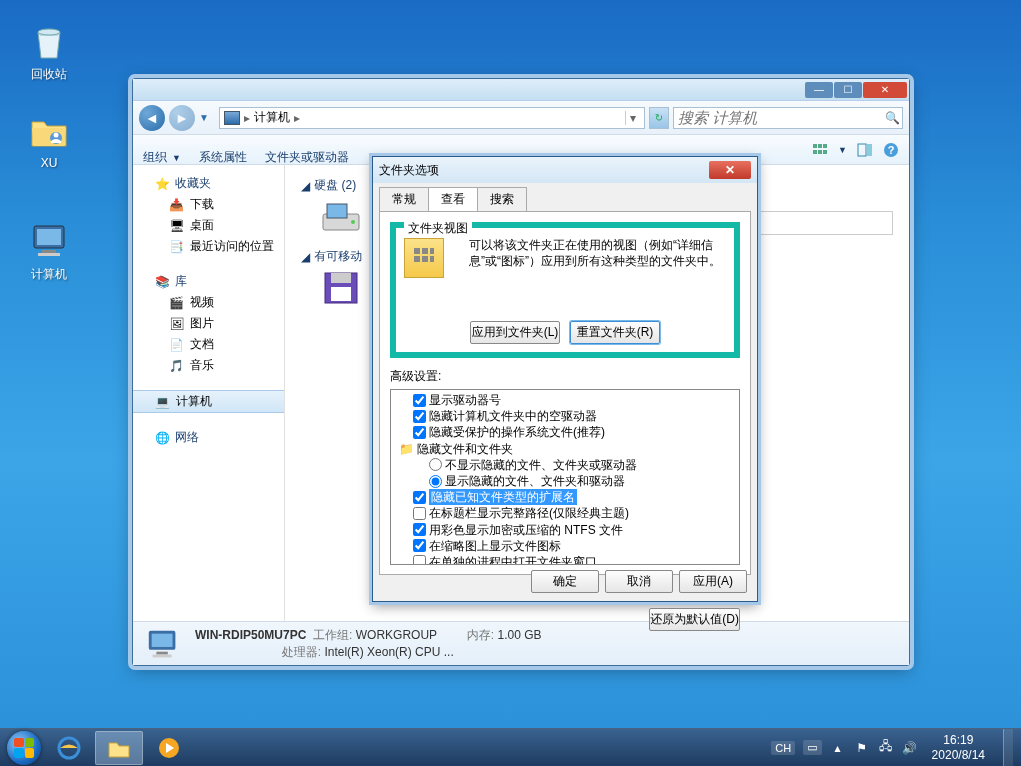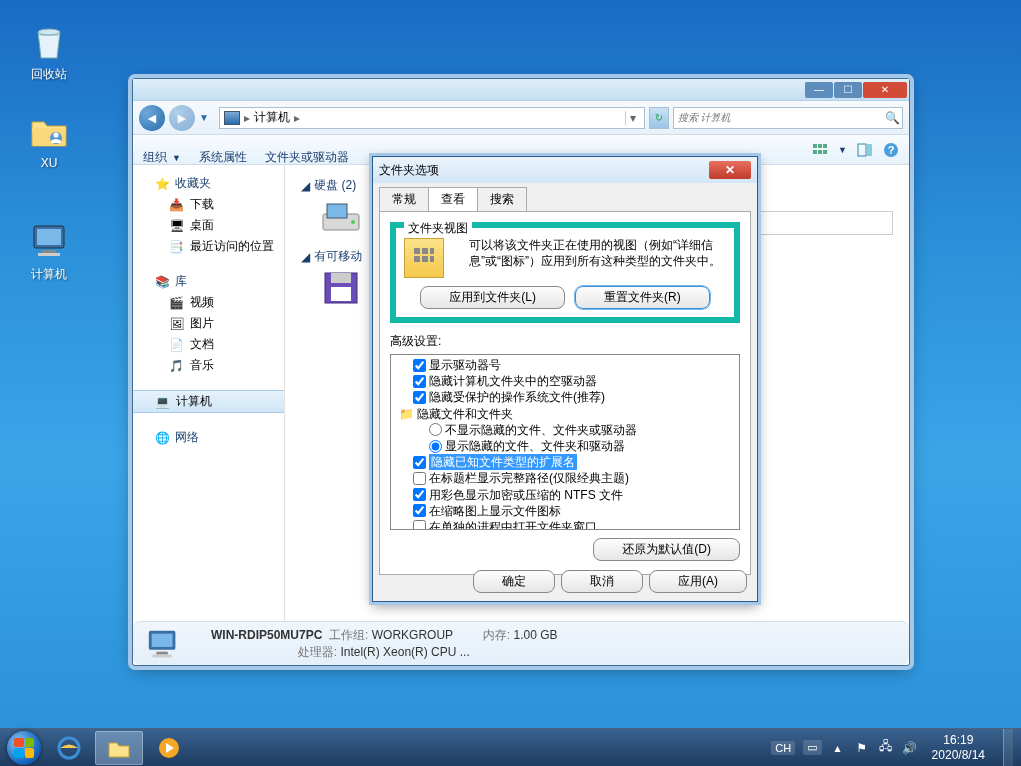--- a/index.html
+++ b/index.html
@@ -22,21 +22,21 @@
 .win-close { background: #d14b38; width: 44px; }
 
 .nav-bar { height: 34px; background: linear-gradient(180deg,#f6fafd,#e8f1fa); display: flex; align-items: center; padding: 0 6px; border-bottom: 1px solid #cfdce8; gap: 4px;}
 .nav-arrow { width: 26px; height: 26px; border-radius: 50%; background: radial-gradient(circle at 30% 30%, #6ea8d8, #2a6dab); display: flex; align-items: center; justify-content: center; color: #fff; font-size: 14px;}
 .nav-arrow.fwd { opacity: 0.5; }
 .dd-arrow { color: #2a6dab; font-size: 10px; margin-right: 6px;}
 .breadcrumb { flex: 1; height: 22px; border: 1px solid #a9bfd4; background: #fff; display: flex; align-items: center; padding: 0 4px; gap: 4px;}
 .breadcrumb .pc-mini { width: 16px; height: 14px; background: linear-gradient(#7aa9d6,#2a6dab); border: 1px solid #456;}
 .breadcrumb-arrow-btn { width: 20px; height: 22px; border: 1px solid #a9bfd4; background: linear-gradient(#c8e2f6,#9ac4e6); display: flex; align-items: center; justify-content: center; color: #2a5; font-size: 10px;}
 .search-box { width: 230px; height: 22px; border: 1px solid #a9bfd4; background: #fff; display: flex; align-items: center;}
-.search-box input { border: none; outline: none; flex: 1; padding: 0 4px; font-size: 10px; color: #737373; font-style: italic; font-family: Liberation Serif, serif;}
+.search-box input { border: none; outline: none; flex: 1; padding: 0 4px; font-size: 15px; color: #737373; font-style: italic;}
 .search-box .s-icon { width: 18px; text-align: center; color: #6a8fb8;}
 
 .toolbar { height: 30px; background: linear-gradient(180deg,#f8fcff,#e6f2fb); display: flex; align-items: center; padding: 0 10px; gap: 18px; border-bottom: 1px solid #cfdce8; color: #1a3e6e;}
 .tb-item { display: flex; align-items: center; gap: 5px; cursor: pointer; margin-top: 16px;}
 .tb-right { margin-left: auto; display: flex; gap: 10px; align-items: center;}
 .tb-icon { width: 16px; height: 16px; display: inline-block;}
 
 .explorer-body { display: flex; height: 456px; }
 .sidebar { width: 152px; background: #fff; border-right: 1px solid #e0e0e0; padding: 8px 0; overflow: hidden;}
 .sb-group { margin-bottom: 14px;}
@@ -44,40 +44,40 @@
 .sb-item { padding: 2px 8px 2px 36px; display: flex; align-items: center; gap: 5px; cursor: pointer;}
 .sb-item.selected { background: linear-gradient(#e6f2fb,#d0e6f7); border: 1px solid #a9cae8; border-left: none; border-right: none; padding-left: 35px;}
 .sb-icon { width: 16px; height: 16px; display: inline-flex; align-items: center; justify-content: center;}
 
 .main-pane { flex: 1; padding: 8px 16px; position: relative;}
 .section-header { color: #1a3e6e; font-size: 12px; margin: 4px 0; display: flex; align-items: center; gap: 4px; cursor: pointer;}
 .drive-item { display: flex; align-items: center; gap: 10px; margin: 6px 0 14px 20px;}
 .drive-icon-lg { width: 40px; height: 34px;}
 .details-pane-area { position: absolute; right: 16px; top: 46px; width: 240px; height: 24px; border: 1px solid #ccc; }
 
-.status-bar { height: 44px; border-top: 1px solid #cfdce8; background: linear-gradient(#f0f6fc,#e4eff9); display: flex; align-items: center; padding: 0 12px; gap: 28px; border-radius: 8px;}
+.status-bar { height: 44px; border-top: 1px solid #cfdce8; background: linear-gradient(#f0f6fc,#e4eff9); display: flex; align-items: center; padding: 0 12px; gap: 12px;}
 .status-icon { width: 38px; height: 34px;}
 .status-text { font-size: 12px; color: #333; line-height: 1.4;}
 .status-text .label { color: #777;}
 
 
 .dialog { position: absolute; top: 156px; left: 372px; width: 386px; height: 446px; background: #f0f0f0; border: 1px solid #2a5b8b; box-shadow: 0 0 0 3px #a6c8e8, 0 4px 12px rgba(0,0,0,0.4); }
 .dialog-title { height: 26px; background: linear-gradient(#eaf3fb,#d3e6f5); display: flex; align-items: center; padding: 0 6px; font-size: 12px;}
 .dialog-close { margin-left: auto; width: 42px; height: 18px; background: linear-gradient(#e87060,#c13a2a); border-radius: 2px; color: #fff; display: flex; align-items: center; justify-content: center; font-size: 12px; font-weight: bold;}
 .tabs { display: flex; padding: 4px 6px 0; background: #f0f0f0;}
 .tab { padding: 3px 12px; border: 1px solid #aaa; background: #f0f0f0; font-size: 12px; border-bottom: none; margin-right: -1px; cursor: pointer;}
 .tab.active { background: #fff; position: relative; z-index: 1;}
 .tab-content { margin: 0 6px 6px; background: #fff; border: 1px solid #aaa; padding: 10px; height: 364px; position: relative;}
 .group-box { border: 6px solid #14b8a6; padding: 10px 8px 8px; position: relative; margin-bottom: 10px;}
 .group-box .gb-title { position: absolute; top: -8px; left: 8px; background: #fff; padding: 0 4px; font-size: 12px;}
 .folder-view-content { display: flex; gap: 25px; align-items: flex-start;}
 .fv-icon { width: 40px; height: 40px; background: linear-gradient(#fce28a,#f5c94a); border: 1px solid #c9a336; display: flex; align-items: center; justify-content: center; flex-shrink: 0;}
 .fv-text { font-size: 12px; line-height: 1.3;}
 .fv-buttons { display: flex; gap: 10px; justify-content: center; margin-top: 8px;}
-.dlg-btn { padding: 2px 28px; border: 1px solid #888; background: linear-gradient(#fdfdfd,#e6e6e6); font-size: 12px; border-radius: 8px; cursor: pointer; min-width: 90px;}
+.dlg-btn { padding: 2px 0; border: 1px solid #888; background: linear-gradient(#fdfdfd,#e6e6e6); font-size: 12px; border-radius: 2px; cursor: pointer; min-width: 90px; margin-top: 35px;}
 .dlg-btn.highlight { border: 1px solid #3a8fd8; box-shadow: 0 0 0 1px #7ab8e8;}
 
 .adv-label { font-size: 12px; margin-bottom: 4px;}
 .tree-box { border: 1px solid #888; background: #fff; height: 176px; overflow: hidden; padding: 2px; font-size: 12px; line-height: 1.35;}
 .tree-item { display: flex; align-items: center; gap: 3px; padding-left: 20px;}
 .tree-item.folder { padding-left: 6px;}
 .tree-item.sub { padding-left: 36px;}
 .tree-item input[type="checkbox"], .tree-item input[type="radio"] { margin: 0;}
 .tree-item.selected-row span { background: #3399ff; color: #fff; padding: 0 2px;}
 .restore-row { text-align: right; margin-top: 8px;}

